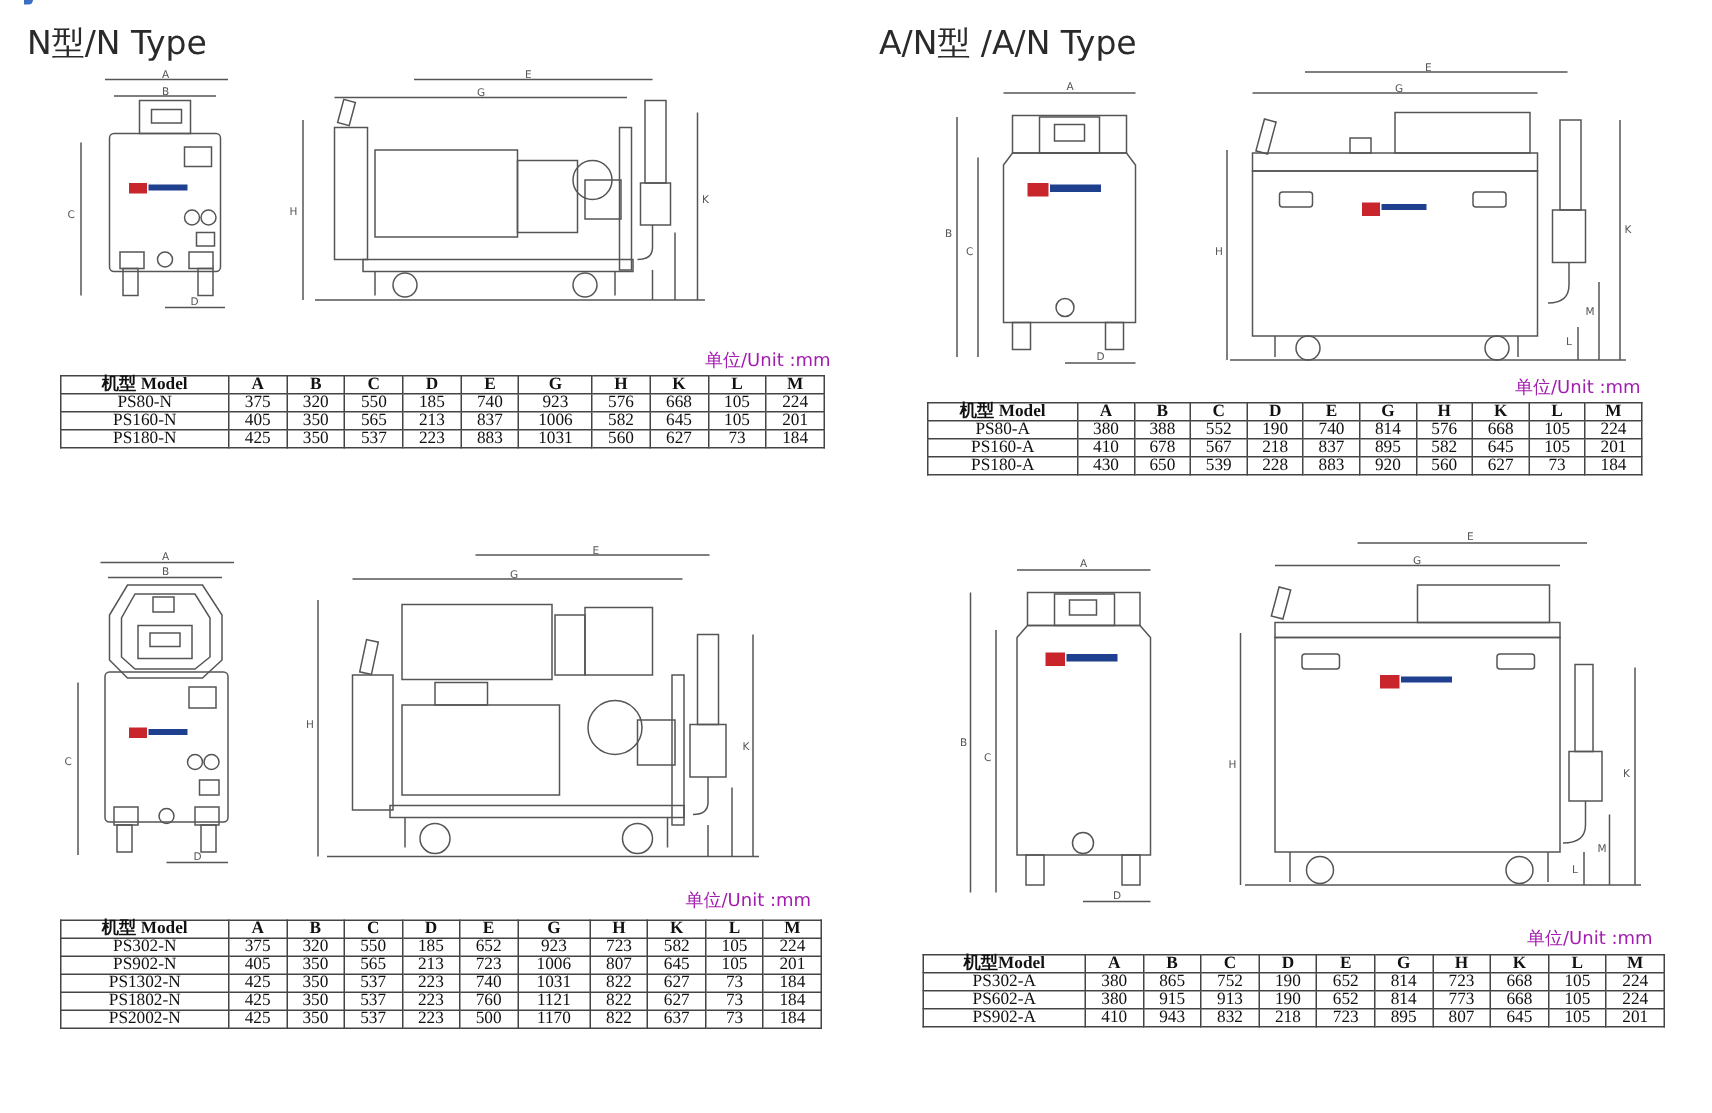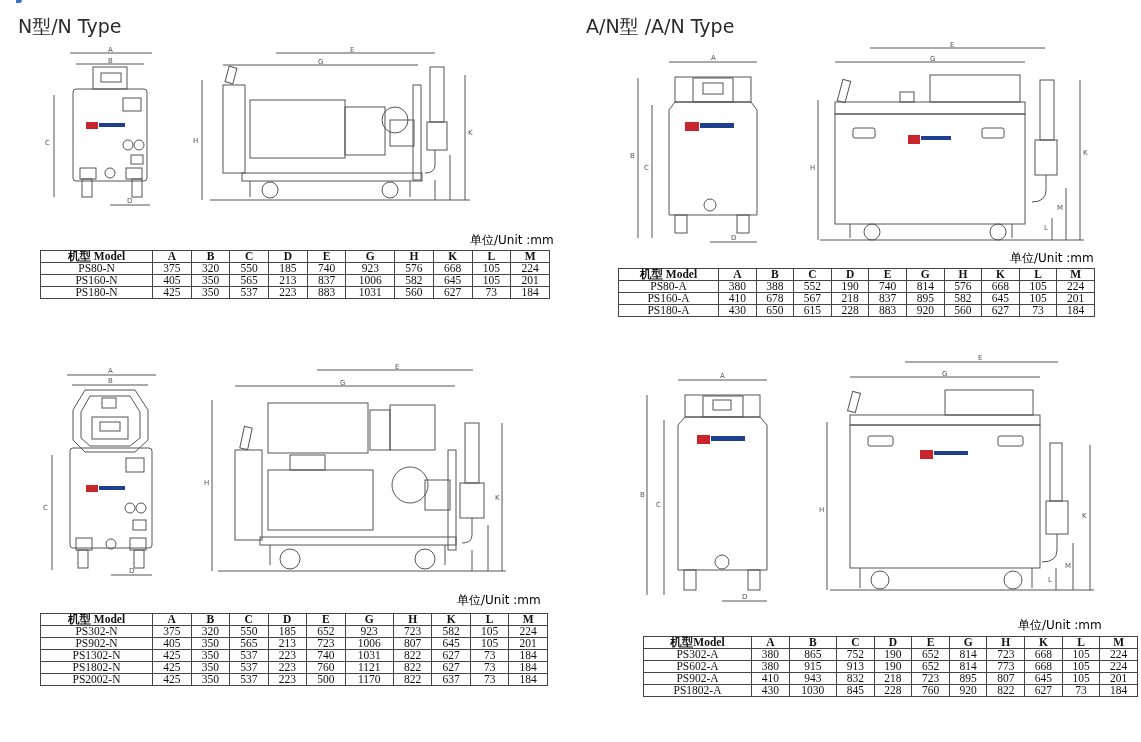--- a/index.html
+++ b/index.html
@@ -1,19 +1,19 @@
 <!DOCTYPE html>
 <html><head>
 <meta charset="utf-8">
 <style>
   * { box-sizing: border-box; margin: 0; padding: 0; }
   body { width: 1141px; height: 742px; background: #ffffff; position: relative; overflow: hidden; font-family: "Liberation Serif", serif; color: #222; }
   .corner-mark { position: absolute; left: 16px; top: 0; width: 6px; height: 3px; background: #3b6fc4; border-radius: 0 0 3px 0; }
-  .section-title { position: absolute; font-family: "DejaVu Sans", sans-serif; font-size: 19px; color: #2a2a2a; font-weight: normal; }
-  .unit { position: absolute; font-family: "DejaVu Sans", sans-serif; font-size: 12px; color: #000000; }
+  .section-title { position: absolute; font-family: "DejaVu Sans", sans-serif; font-size: 22px; color: #2a2a2a; font-weight: normal; }
+  .unit { position: absolute; font-family: "DejaVu Sans", sans-serif; font-size: 12px; color: #a21caf; }
   table.spec { position: absolute; border-collapse: collapse; font-family: "Liberation Serif", serif; font-size: 11.5px; color: #111; }
   table.spec td, table.spec th { border: 1px solid #444; text-align: center; padding: 0 2px; height: 12px; line-height: 11px; font-weight: normal; }
   table.spec th { font-weight: bold; }
   table.spec .model-col { width: 112px; }
   .drawing { position: absolute; }
   .drawing svg { display: block; }
 </style>
 </head>
 <body>
 
@@ -390,21 +390,21 @@
         <td>895</td>
         <td>582</td>
         <td>645</td>
         <td>105</td>
         <td>201</td>
       </tr>
       <tr>
         <td>PS180-A</td>
         <td>430</td>
         <td>650</td>
-        <td>615</td>
+        <td>539</td>
         <td>228</td>
         <td>883</td>
         <td>920</td>
         <td>560</td>
         <td>627</td>
         <td>73</td>
         <td>184</td>
       </tr>
     </tbody>
 </table>
@@ -459,21 +459,21 @@
     <line x1="263" y1="193" x2="263" y2="240"></line>
       <text x="255" y="218" font-size="7" fill="#555" stroke="none" font-family="DejaVu Sans, sans-serif">M</text>
     <line x1="246" y1="218" x2="246" y2="240"></line>
       <text x="238" y="232" font-size="7" fill="#555" stroke="none" font-family="DejaVu Sans, sans-serif">L</text>
     <line x1="20" y1="240" x2="284" y2="240"></line>
   </svg>
 </div>
 
 <div class="unit" style="left:1018px; top:617px;">单位/Unit :mm</div>
 
-<table class="spec" style="left:615px; top:636px; width:495px;margin-left:28px;">
+<table class="spec" style="left:615px; top:636px; width:495px;">
   <thead>
       <tr>
     <th class="model-col" style="width:108px;">机型Model</th>
     <th>A</th>
     <th>B</th>
     <th>C</th>
     <th>D</th>
     <th>E</th>
     <th>G</th>
     <th>H</th>
@@ -515,27 +515,14 @@
         <td>943</td>
         <td>832</td>
         <td>218</td>
         <td>723</td>
         <td>895</td>
         <td>807</td>
         <td>645</td>
         <td>105</td>
         <td>201</td>
       </tr>
-      <tr>
-        <td>PS1802-A</td>
-        <td>430</td>
-        <td>1030</td>
-        <td>845</td>
-        <td>228</td>
-        <td>760</td>
-        <td>920</td>
-        <td>822</td>
-        <td>627</td>
-        <td>73</td>
-        <td>184</td>
-      </tr>
     </tbody>
 </table>
 
 </body></html>

